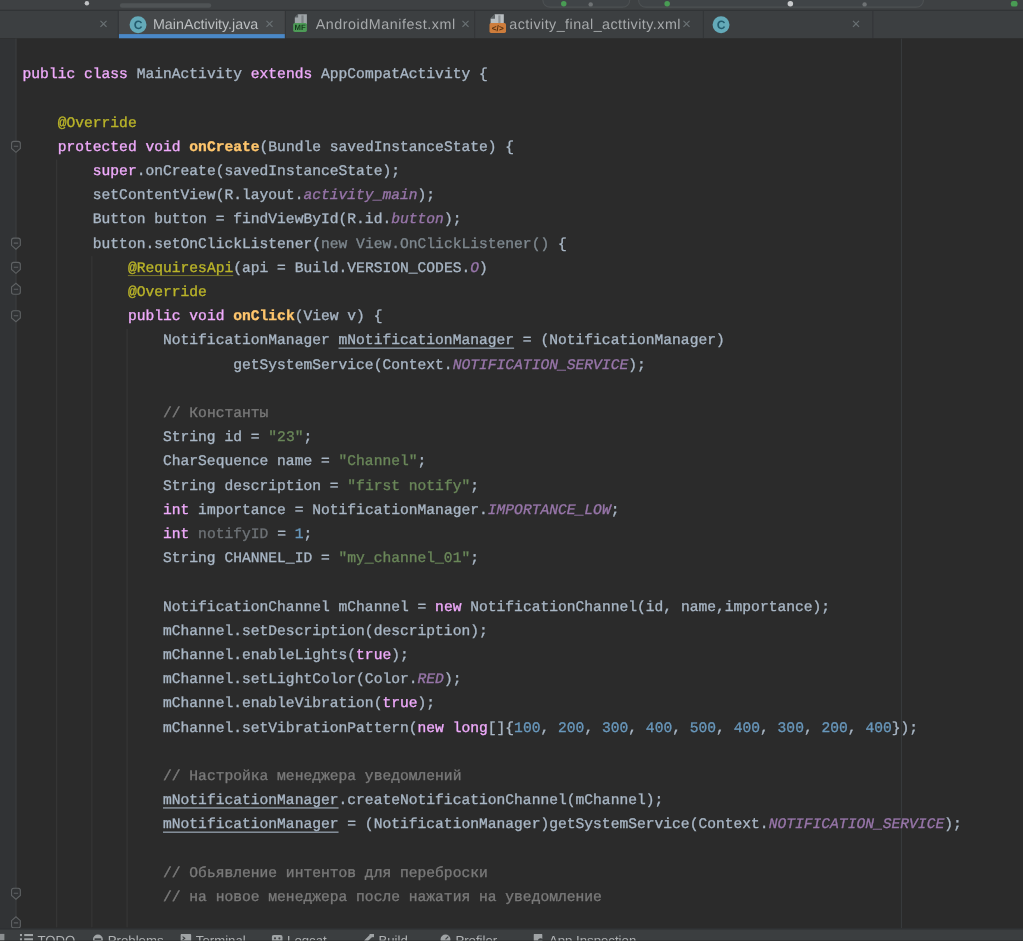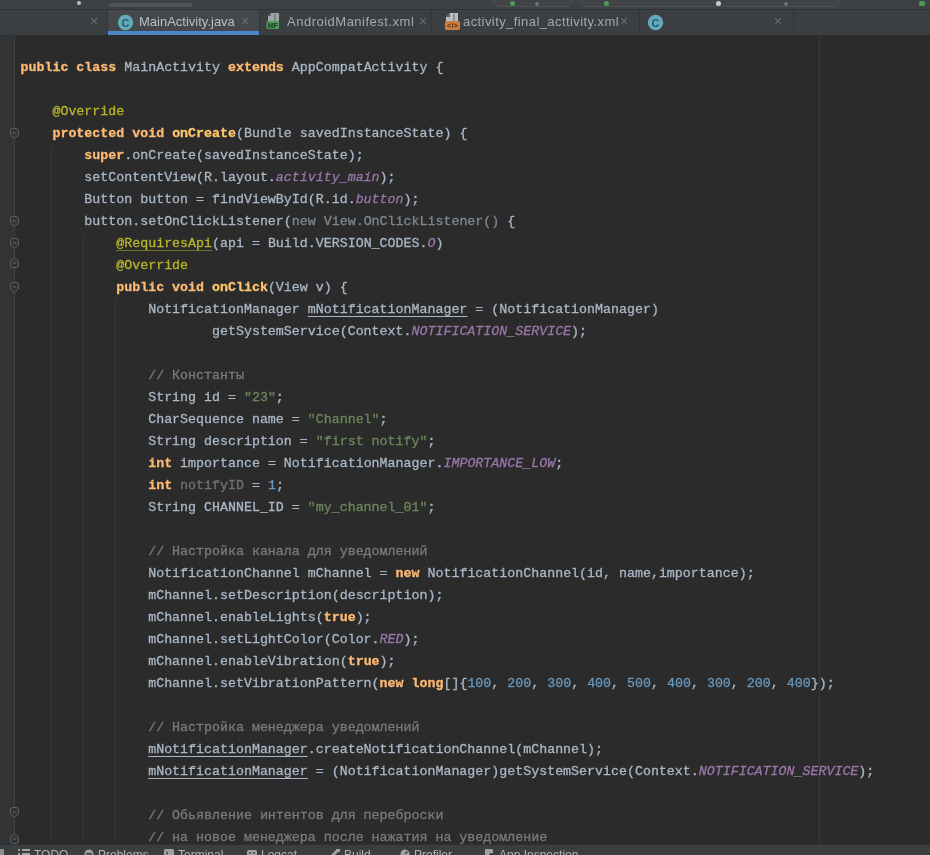--- a/index.html
+++ b/index.html
@@ -19,21 +19,21 @@
 .tsep{position:absolute;top:0;width:1px;height:25px;background:#333638;}
 #activetab{left:108px;width:151px;background:#45484a;}
 #activetab .ul{position:absolute;left:0;bottom:0;width:151px;height:4px;background:#4a88c7;}
 
 #editor{left:0;top:35px;width:930px;height:809px;background:#2b2b2b;}
 #leftstrip{left:0;top:35px;width:14px;height:809px;background:#313335;}
 #gutline{left:14px;top:35px;width:1px;height:809px;background:#3e4143;}
 .guide{position:absolute;width:1px;background:#373737;}
 #margin{left:819px;top:35px;width:1px;height:809px;background:#373a3c;}
 pre#code{position:absolute;left:20.5px;top:57px;margin:0;font-family:"Liberation Mono",monospace;font-size:13.3px;line-height:22px;color:#a9b7c6;-webkit-text-stroke:0.3px;}
-.k{color:#fdba74;font-weight:bold;}
+.k{color:#f0abfc;}
 .a{color:#bbb529;}
 .m{color:#ffc66d;font-weight:bold;}
 .s{color:#6a8759;}
 .n{color:#6897bb;}
 .c{color:#7a7a7a;}
 .sf{color:#9876aa;font-style:italic;}
 .dim{color:#7e888f;}
 .dim2{color:#6e7377;}
 .u{text-decoration:underline;text-underline-offset:3px;text-decoration-thickness:1px;}
 .a.u{text-decoration-color:rgba(187,181,41,0.5);}
@@ -131,21 +131,20 @@
                         getSystemService(Context.<span class="sf">NOTIFICATION_SERVICE</span>);
 
                 <span class="c">// Константы</span>
                 String id = <span class="s">"23"</span>;
                 CharSequence name = <span class="s">"Channel"</span>;
                 String description = <span class="s">"first notify"</span>;
                 <span class="k">int</span> importance = NotificationManager.<span class="sf">IMPORTANCE_LOW</span>;
                 <span class="k">int</span> <span class="dim2">notifyID</span> = <span class="n">1</span>;
                 String CHANNEL_ID = <span class="s">"my_channel_01"</span>;
 
-                <span class="c">// Настройка канала для уведомлений</span>
                 NotificationChannel mChannel = <span class="k">new</span> NotificationChannel(id, name,importance);
                 mChannel.setDescription(description);
                 mChannel.enableLights(<span class="k">true</span>);
                 mChannel.setLightColor(Color.<span class="sf">RED</span>);
                 mChannel.enableVibration(<span class="k">true</span>);
                 mChannel.setVibrationPattern(<span class="k">new long</span>[]{<span class="n">100</span>, <span class="n">200</span>, <span class="n">300</span>, <span class="n">400</span>, <span class="n">500</span>, <span class="n">400</span>, <span class="n">300</span>, <span class="n">200</span>, <span class="n">400</span>});
 
                 <span class="c">// Настройка менеджера уведомлений</span>
                 <span class="u">mNotificationManager</span>.createNotificationChannel(mChannel);
                 <span class="u">mNotificationManager</span> = (NotificationManager)getSystemService(Context.<span class="sf">NOTIFICATION_SERVICE</span>);

